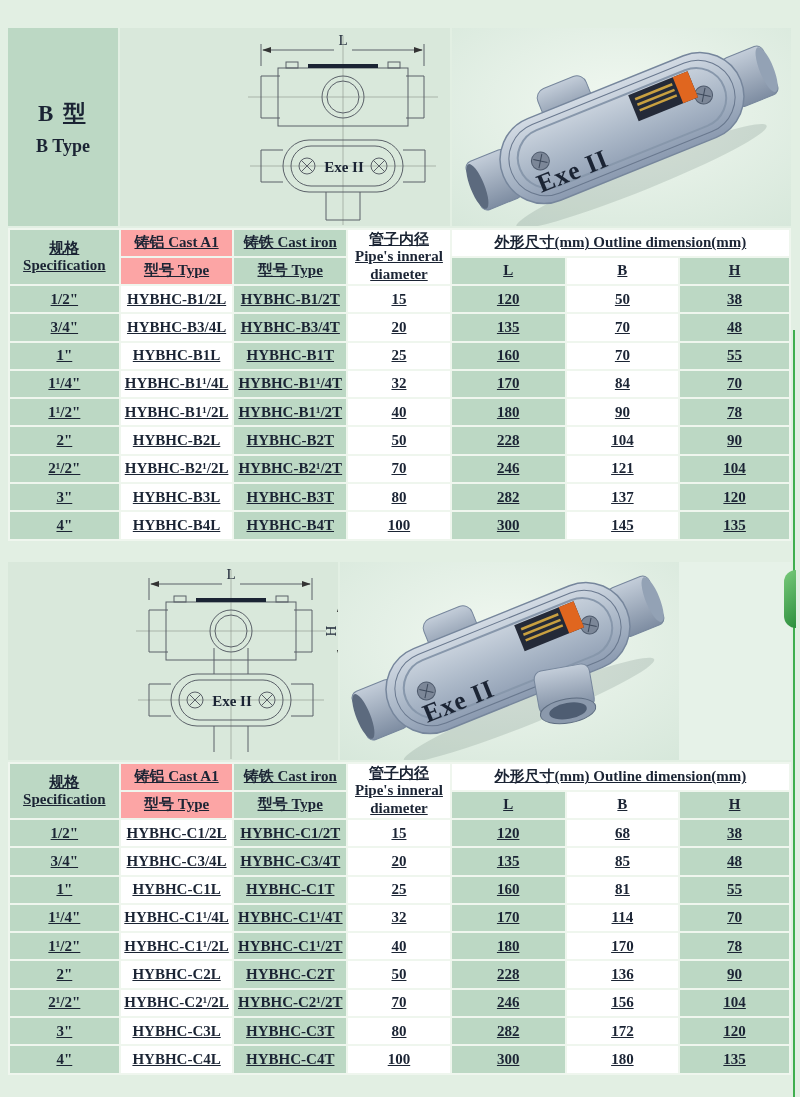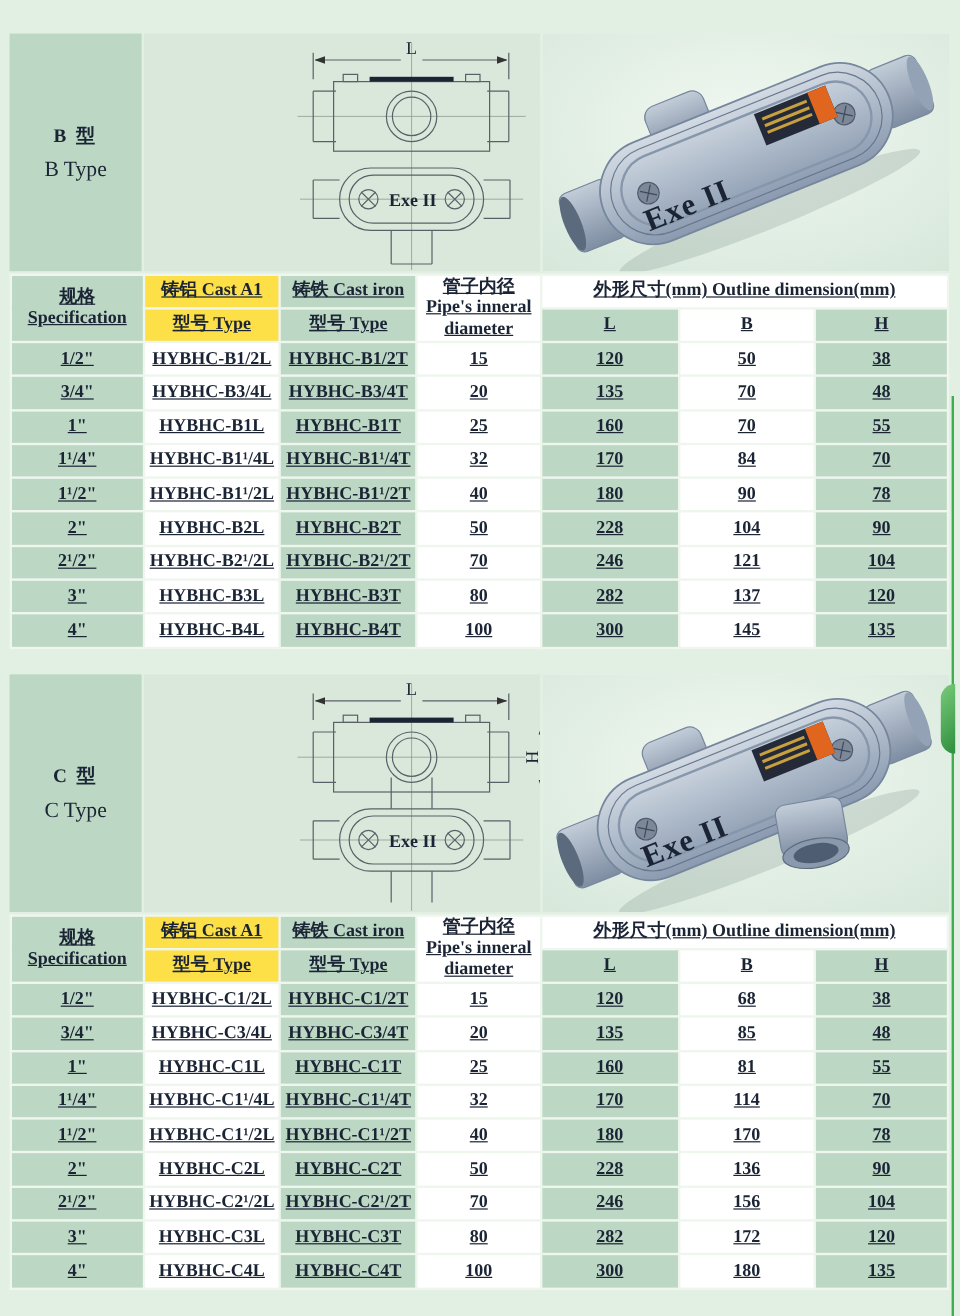--- a/index.html
+++ b/index.html
@@ -3,31 +3,31 @@
 <meta charset="utf-8">
 <style>
   html,body{margin:0;padding:0;}
   body{width:800px;height:1097px;background:#e2efe3;font-family:"Liberation Serif",serif;color:#1b2434;}
   .page{position:relative;width:800px;height:1097px;overflow:hidden;background:#e2efe3;}
   .section{position:absolute;left:8px;width:783px;}
   .sec-b{top:28px;}
   .sec-c{top:562px;}
   .illu-row{display:flex;height:198px;margin-bottom:2px;}
   .type-cell{width:110px;background:#bcd8c4;display:flex;flex-direction:column;align-items:center;justify-content:center;gap:7px;flex:0 0 110px;margin-right:2px;}
-  .type-cell .cn{font-size:16px;font-weight:700;letter-spacing:2px;}
-  .type-cell .en{font-size:18px;font-weight:400;}
+  .type-cell .cn{font-size:23px;font-weight:700;letter-spacing:2px;}
+  .type-cell .en{font-size:18px;font-weight:700;}
   .draw-cell{width:330px;flex:0 0 330px;background:#d9e8db;margin-right:2px;}
   .photo-cell{flex:1;background:#e6f2e8;}
   table.spec{border-collapse:collapse;table-layout:fixed;width:783px;text-decoration:underline;}
   table.spec th,table.spec td{border:2px solid #eff6ee;font-size:15px;font-weight:700;text-align:center;padding:0;line-height:1.15;}
   table.spec th{height:26px;}
   table.spec td{height:26.3px;}
   .med{background:#bcd8c4;}
   .lit{background:#ffffff;}
-  .vlit{background:#fde047;}
+  .vlit{background:#fca5a5;}
   .pipe-hd{font-size:14px;line-height:1.1;}
   .pipe-hd .cn{font-size:15px;}
   svg text{font-family:"Liberation Serif",serif;fill:#1b2434;}
   .edge-rule{position:absolute;left:793px;top:330px;width:2px;height:767px;background:#3fae4f;}
   .edge-bump{position:absolute;left:784px;top:570px;width:12px;height:58px;background:linear-gradient(135deg,#79ca7b,#2e8f3e);border-radius:30px 0 0 30px;}
 </style>
 </head>
 <body>
 
 <div class="page">
@@ -261,24 +261,20 @@
             <td class="med">300</td>
             <td class="lit">145</td>
             <td class="med">135</td>
           </tr>
         </tbody>
     </table>
   </div>
 
   <div class="section sec-c">
     <div class="illu-row">
-      <div class="type-cell">
-        <div class="cn">C 型</div>
-        <div class="en">C Type</div>
-      </div>
 
       <div class="draw-cell">
         <svg width="330" height="198" viewBox="0 0 330 198">
           <defs>
             <marker id="arC" viewBox="0 0 10 10" refX="9" refY="5" markerWidth="9" markerHeight="9" orient="auto-start-reverse">
               <path d="M0,1.5 L10,5 L0,8.5 z" fill="#333"></path>
             </marker>
           </defs>
           <g stroke="#5a6068" stroke-width="1" fill="none">
             <g stroke="#8a9089" stroke-width="0.6">

